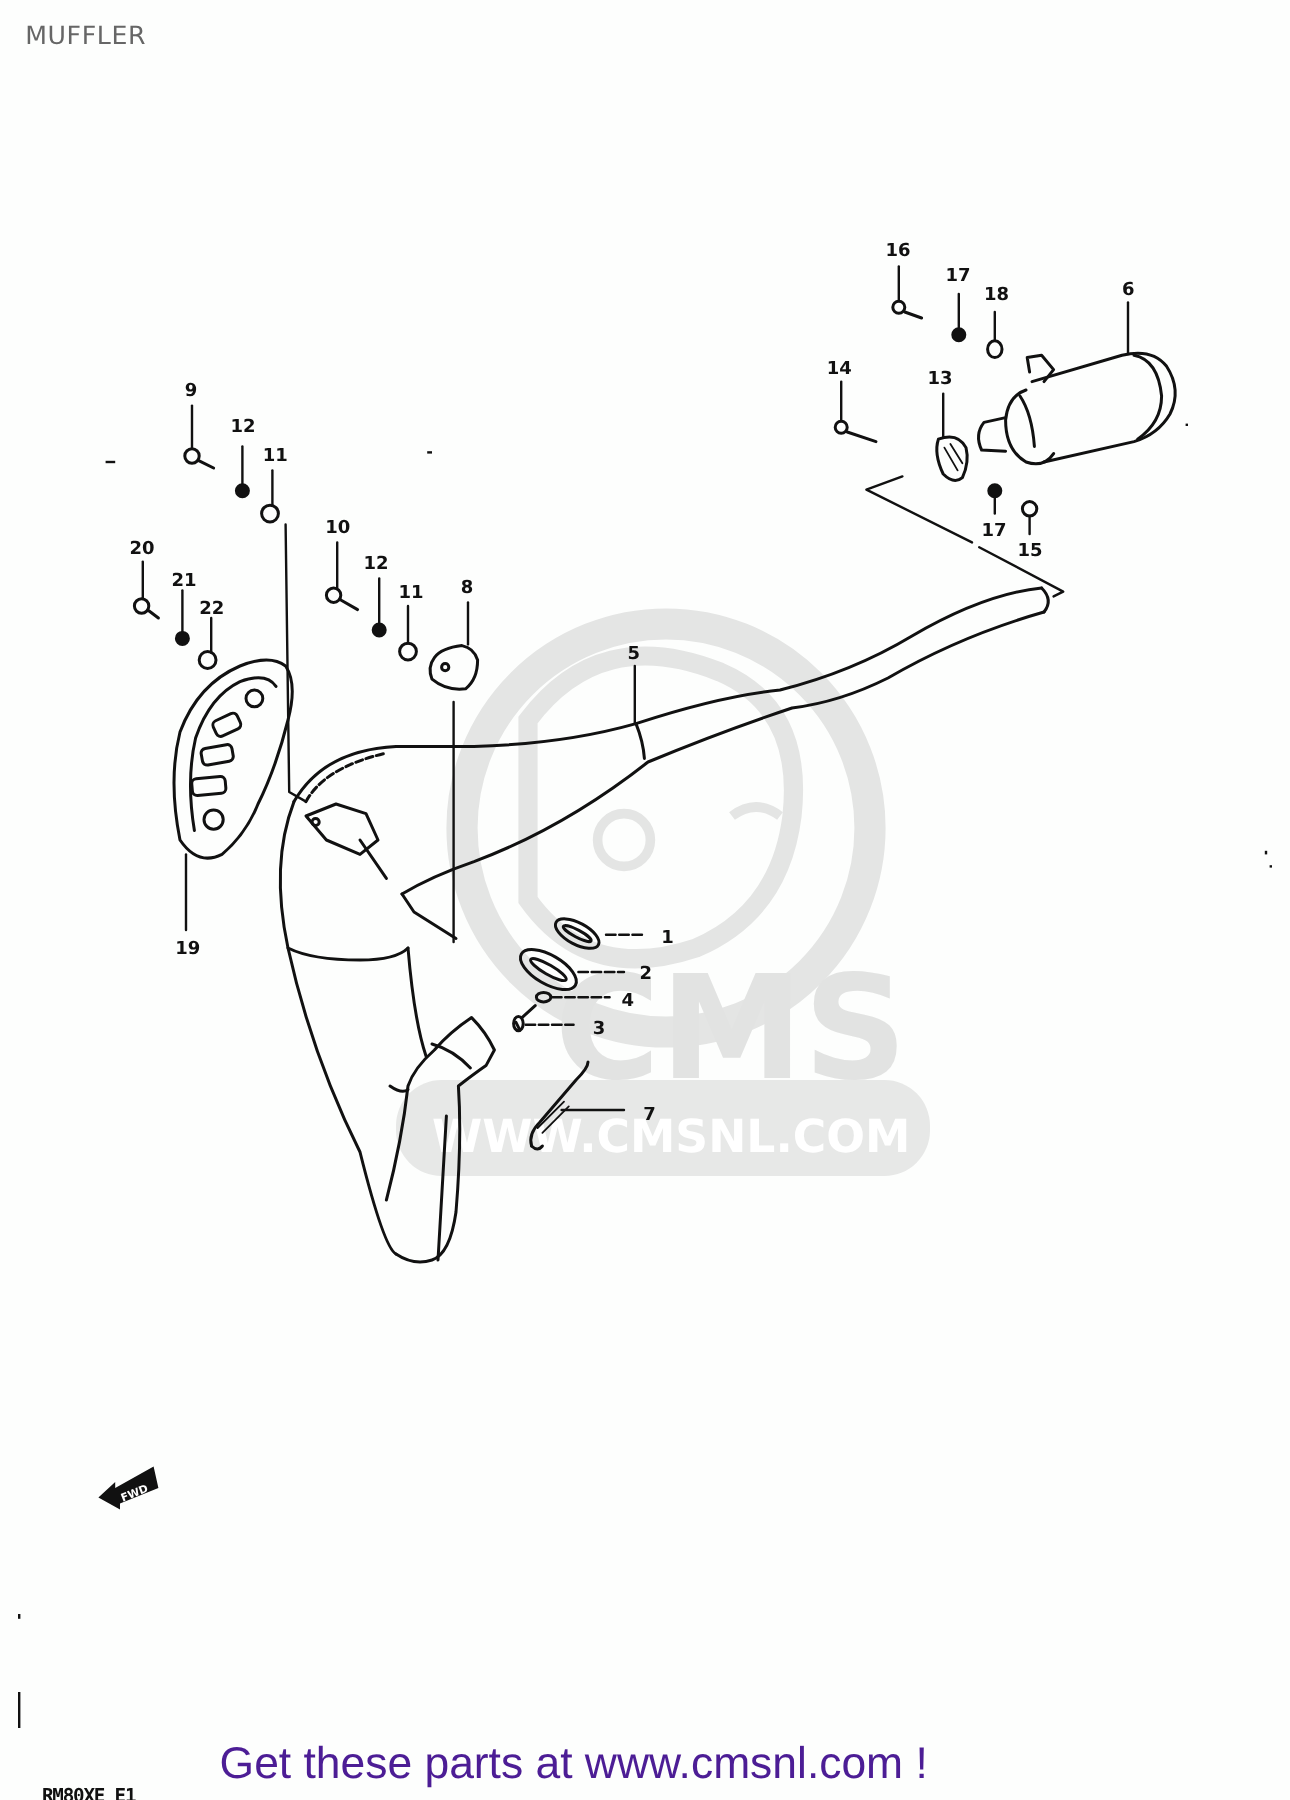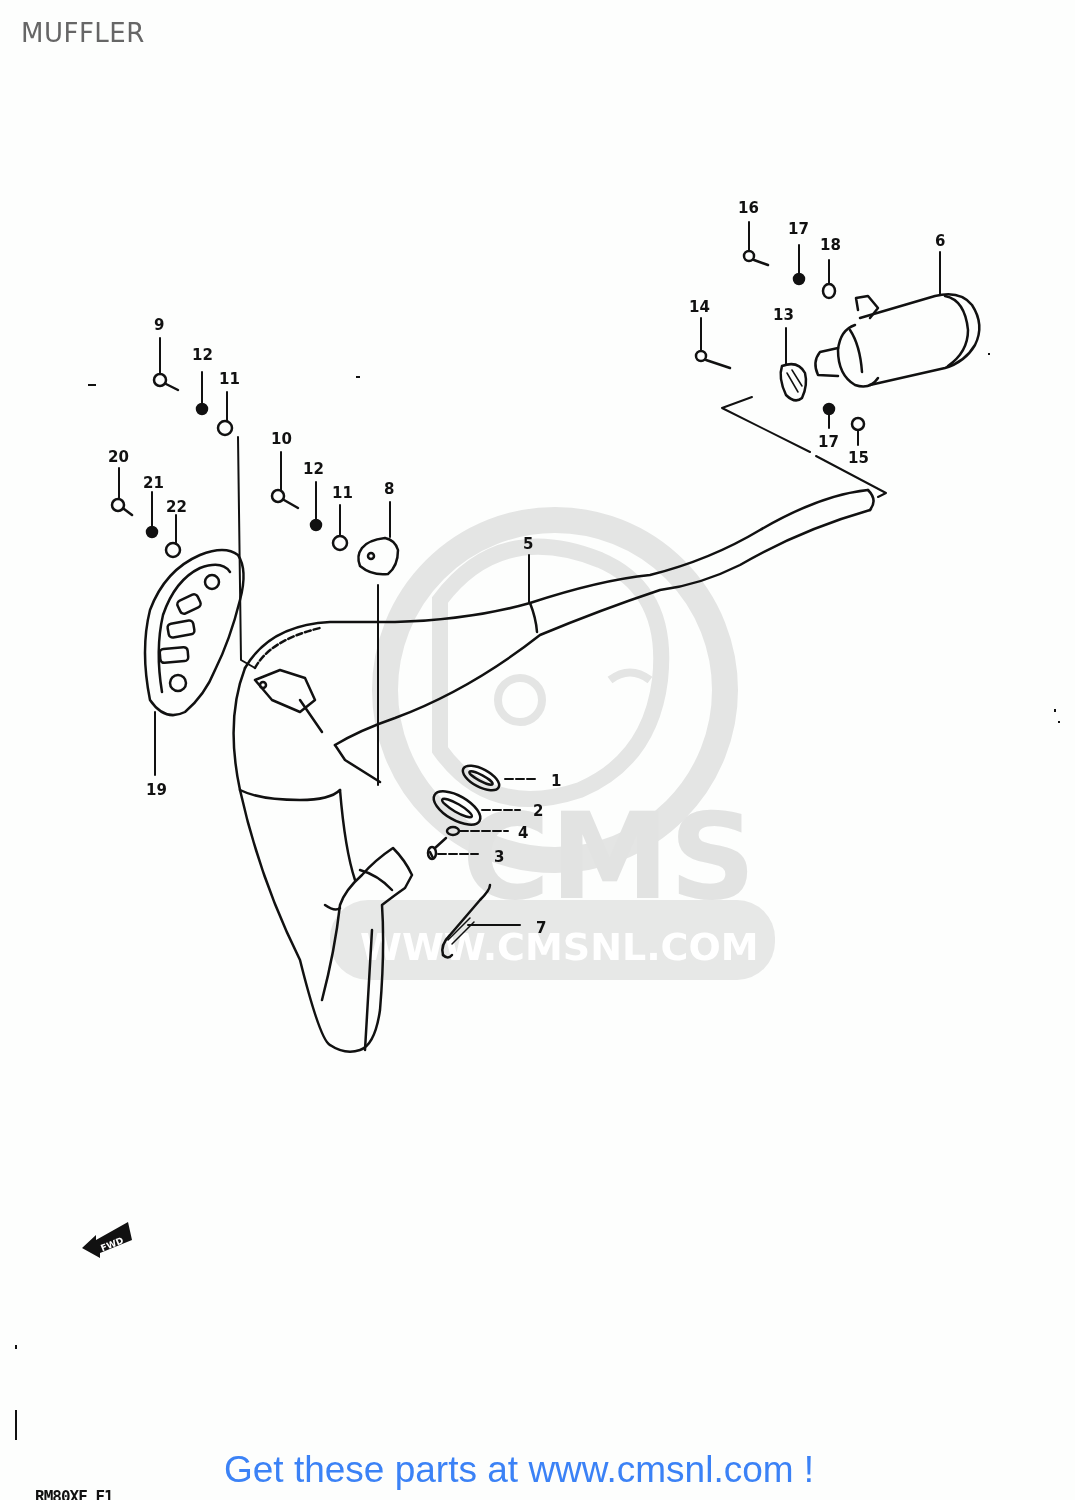--- a/index.html
+++ b/index.html
@@ -1,21 +1,21 @@
 <!DOCTYPE html>
 <html><head>
 <meta charset="utf-8">
 <style>
   html, body { margin: 0; padding: 0; background: #fdfefd; }
   body { width: 1075px; height: 1500px; position: relative; overflow: hidden; font-family: "DejaVu Sans", sans-serif; }
-  .page-title { position: absolute; left: 21px; top: 18px; font-size: 26px; color: #666666; letter-spacing: 0.5px; font-family: "DejaVu Sans", sans-serif; }
+  .page-title { position: absolute; left: 21px; top: 18px; font-size: 21px; color: #666666; letter-spacing: 0.5px; font-family: "DejaVu Sans", sans-serif; }
   .diagram { position: absolute; left: 0; top: 0; width: 1075px; height: 1500px; }
   .callout-label { font-family: "DejaVu Sans", sans-serif; font-weight: bold; font-size: 15px; fill: #111; }
   .model-code { position: absolute; left: 35px; top: 1458px; font-family: "DejaVu Sans Mono", monospace; font-weight: bold; font-size: 16px; color: #111; letter-spacing: -1px; margin-top: 29px; }
-  .cta-link { position: absolute; left: 183px; top: 1449px; font-family: "Liberation Sans", sans-serif; font-size: 37px; color: #3b82f6; text-decoration: none; white-space: nowrap; margin-left: 41px; }
+  .cta-link { position: absolute; left: 183px; top: 1449px; font-family: "Liberation Sans", sans-serif; font-size: 37px; color: #4c1d95; text-decoration: none; white-space: nowrap; }
   .watermark-text { font-family: "DejaVu Sans", sans-serif; font-weight: bold; fill: #e2e3e2; }
 </style>
 </head>
 <body>
 
 <div class="page-title">MUFFLER</div>
 
 <svg class="diagram" viewBox="0 0 1075 1500" xmlns="http://www.w3.org/2000/svg">
 
   <g opacity="1">

